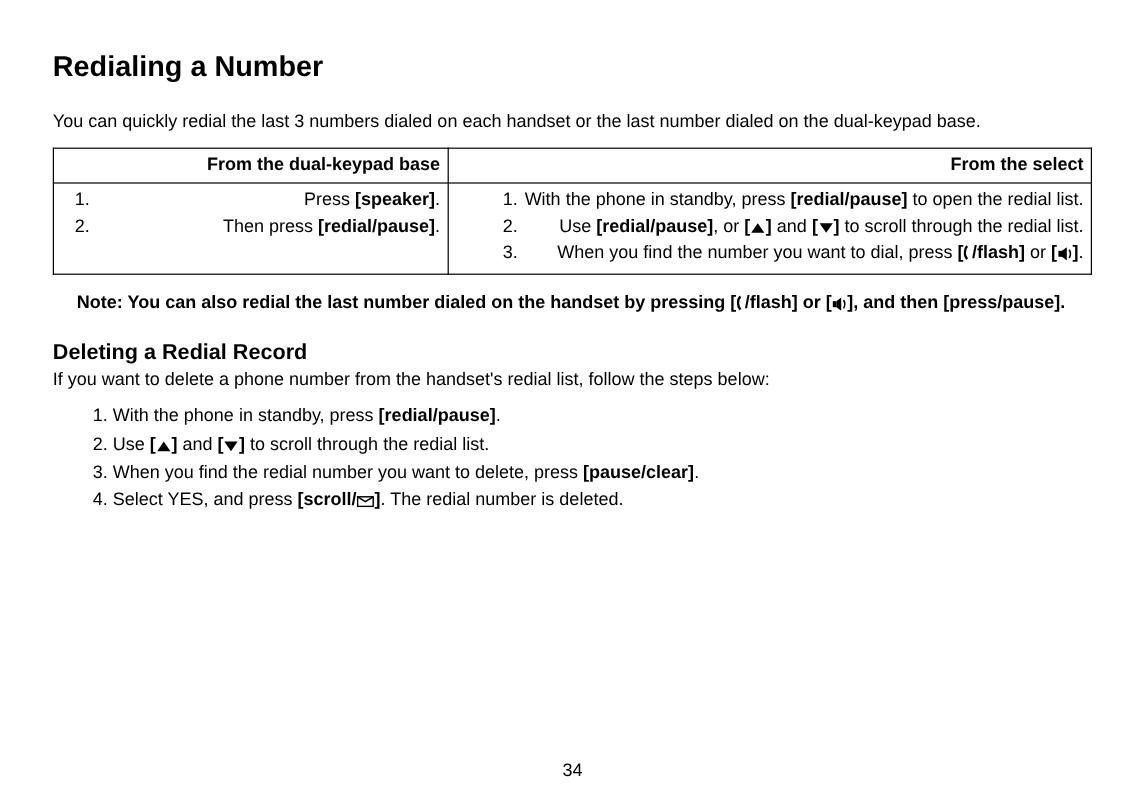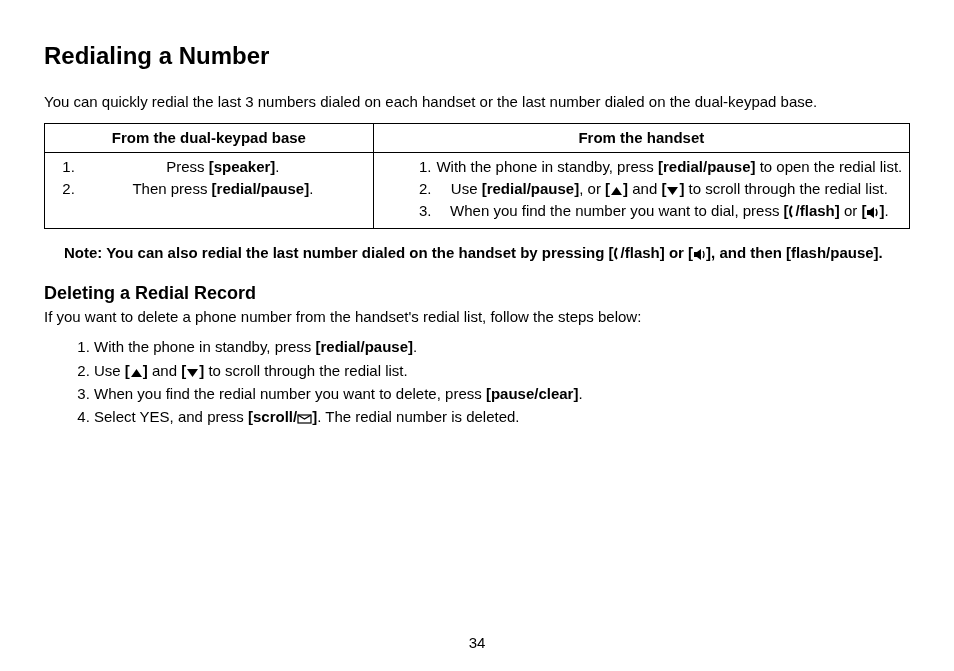--- a/index.html
+++ b/index.html
@@ -28,21 +28,21 @@
   }
   table {
     border-collapse: collapse;
     width: 100%;
     margin-bottom: 14px;
   }
   th, td {
     border: 1px solid #000;
     padding: 4px 6px;
     vertical-align: top;
-    text-align: center;
+    text-align: right;
     font-size: 15px;
   }
   th {
     font-weight: bold;
   }
   td.col1 { width: 38%; }
   td.col2 { width: 62%; padding-left: 34px; }
   ol {
     margin: 0;
     padding-left: 28px;
@@ -72,21 +72,21 @@
 </head>
 <body>
 
 <h1>Redialing a Number</h1>
 <p class="intro">You can quickly redial the last 3 numbers dialed on each handset or the last number dialed on the dual-keypad base.</p>
 
 <table>
   <thead>
     <tr>
       <th>From the dual-keypad base</th>
-      <th>From the handset</th>
+      <th>From the select</th>
     </tr>
   </thead>
   <tbody>
     <tr>
       <td class="col1">
         <ol>
           <li>
             <span>Press </span><b>[speaker]</b><span>.</span>
           </li>
           <li>
@@ -121,21 +121,21 @@
   </tbody>
 </table>
 
 <p class="note">
   <span>Note: You can also redial the last number dialed on the handset by pressing [</span><svg class="icon" width="7" height="13">
       <path d="M3 1 Q1 3 1 6.5 Q1 10 3 12" stroke="#000" stroke-width="2" fill="none"></path>
     </svg><span>/flash] or [</span><svg class="icon" width="13" height="11">
       <rect x="1" y="3" width="3" height="5" fill="#000"></rect>
       <polygon points="4,3 8,0 8,11 4,8" fill="#000"></polygon>
       <path d="M10 2 Q12 5.5 10 9" stroke="#000" stroke-width="1.3" fill="none"></path>
-    </svg><span>], and then [flash/pause].</span>
+    </svg><span>], and then [press/pause].</span>
 </p>
 
 <h2>Deleting a Redial Record</h2>
 <p class="intro">If you want to delete a phone number from the handset's redial list, follow the steps below:</p>
 
 <ol class="steps">
   <li>
     <span>With the phone in standby, press </span><b>[redial/pause]</b><span>.</span>
   </li>
   <li>

